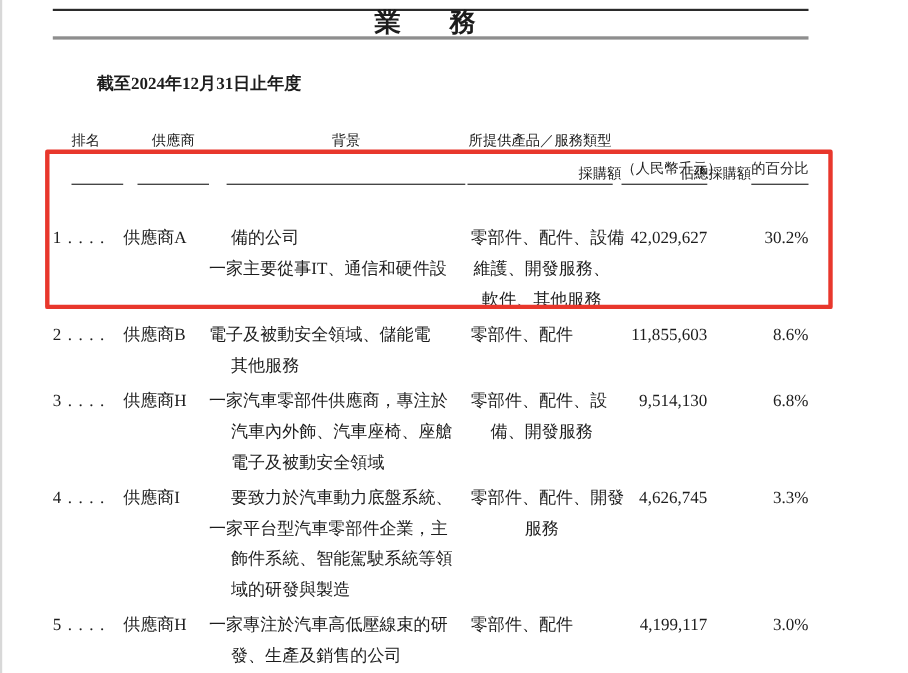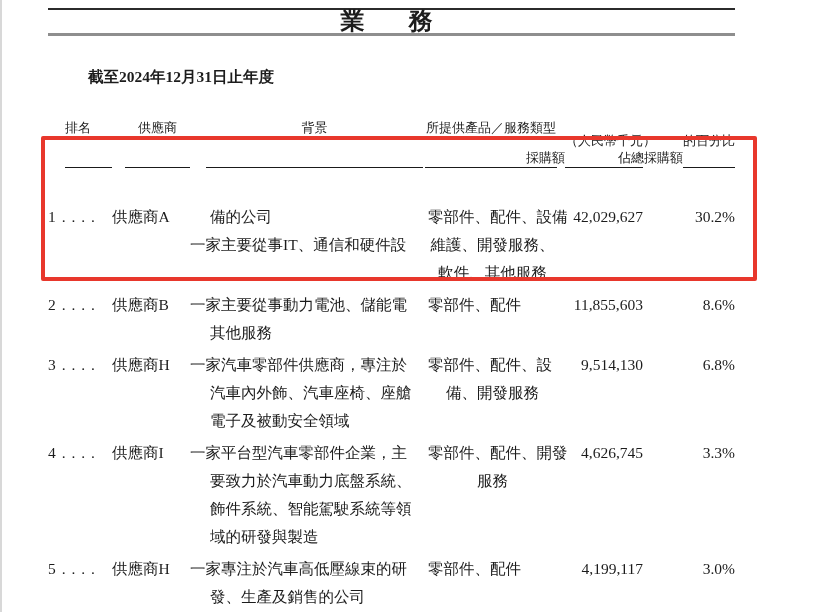--- a/index.html
+++ b/index.html
@@ -39,21 +39,21 @@
   .grid {
     display: grid;
     grid-template-columns: 64px 78px 233px 134px 86px 92px;
   }
   .thead .cell {
     display: flex; flex-direction: row; justify-content: flex-end;
     font-size: 13px;
     height: 50px;
   }
   .hline { line-height: 20px; white-space: nowrap; }
-  .u { border-bottom: 1.5px solid #1a1a1a; padding-bottom: 16px; }
+  .u { border-bottom: 1.5px solid #1a1a1a; padding-bottom: 4px; }
   .c1h { width: 47px; }
   .c2h { width: 65px; text-align: center; }
   .c3h { width: 217px; text-align: center; }
   .c4h { width: 132px; text-align: center; }
   .c5h { width: 78px; text-align: center; align-self: flex-end; }
   .c6h { width: 73px; text-align: center; align-self: flex-end; }
   .cell.right { align-items: flex-end; }
   .row { margin-top: 4px; }
   .row:first-of-type { margin-top: 35px; }
   .row .cell {
@@ -130,21 +130,21 @@
             <div class="line pcont">軟件、其他服務</div>
           </div>
     <div class="cell amt">42,029,627</div>
     <div class="cell pct">30.2%</div>
   </div>
 
   <div class="grid row">
     <div class="cell rank">2 . . . .</div>
     <div class="cell">供應商B</div>
     <div class="cell bg">
-            <div class="line">一家主要從事動力電池、儲能電</div>
+            <div class="line">電子及被動安全領域、儲能電</div>
             <div class="line cont">其他服務</div>
           </div>
     <div class="cell prod">
             <div class="line">零部件、配件</div>
           </div>
     <div class="cell amt">11,855,603</div>
     <div class="cell pct">8.6%</div>
   </div>
 
   <div class="grid row">
@@ -160,22 +160,22 @@
             <div class="line pcont">備、開發服務</div>
           </div>
     <div class="cell amt">9,514,130</div>
     <div class="cell pct">6.8%</div>
   </div>
 
   <div class="grid row">
     <div class="cell rank">4 . . . .</div>
     <div class="cell">供應商I</div>
     <div class="cell bg">
+            <div class="line cont">要致力於汽車動力底盤系統、</div>
             <div class="line">一家平台型汽車零部件企業，主</div>
-            <div class="line cont">要致力於汽車動力底盤系統、</div>
             <div class="line cont">飾件系統、智能駕駛系統等領</div>
             <div class="line cont">域的研發與製造</div>
           </div>
     <div class="cell prod">
             <div class="line">零部件、配件、開發</div>
             <div class="line pcont">服務</div>
           </div>
     <div class="cell amt">4,626,745</div>
     <div class="cell pct">3.3%</div>
   </div>

